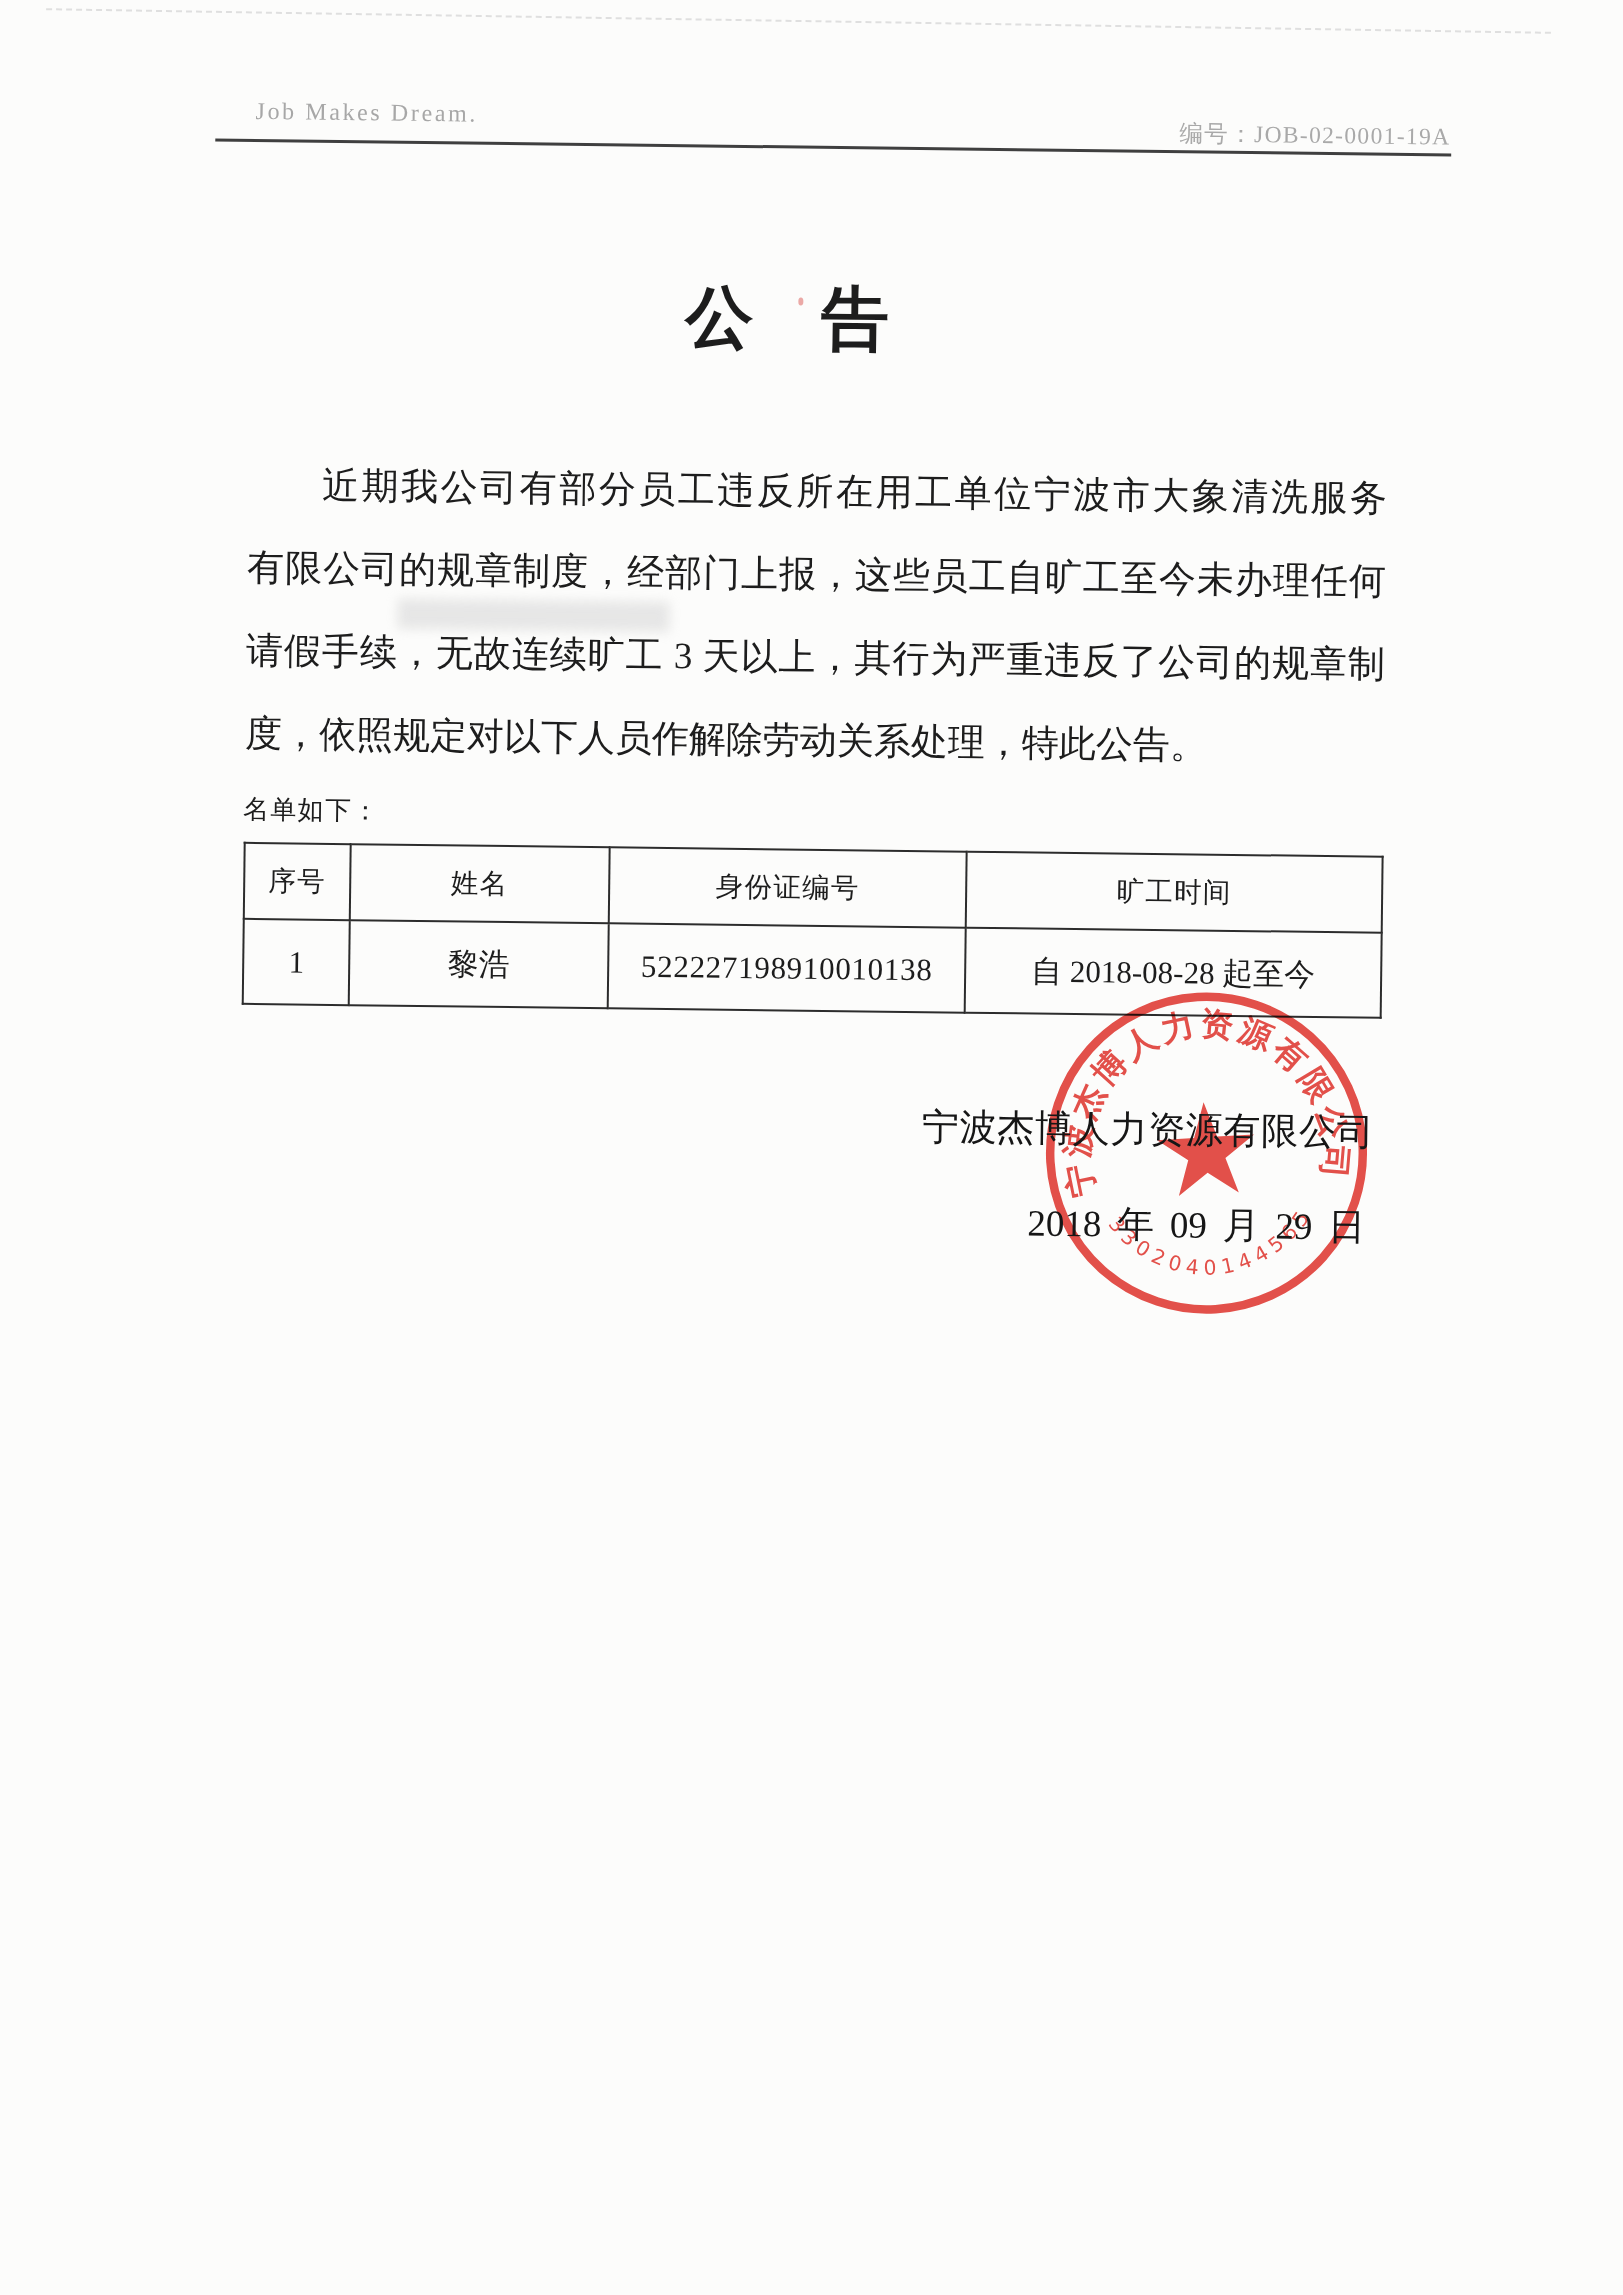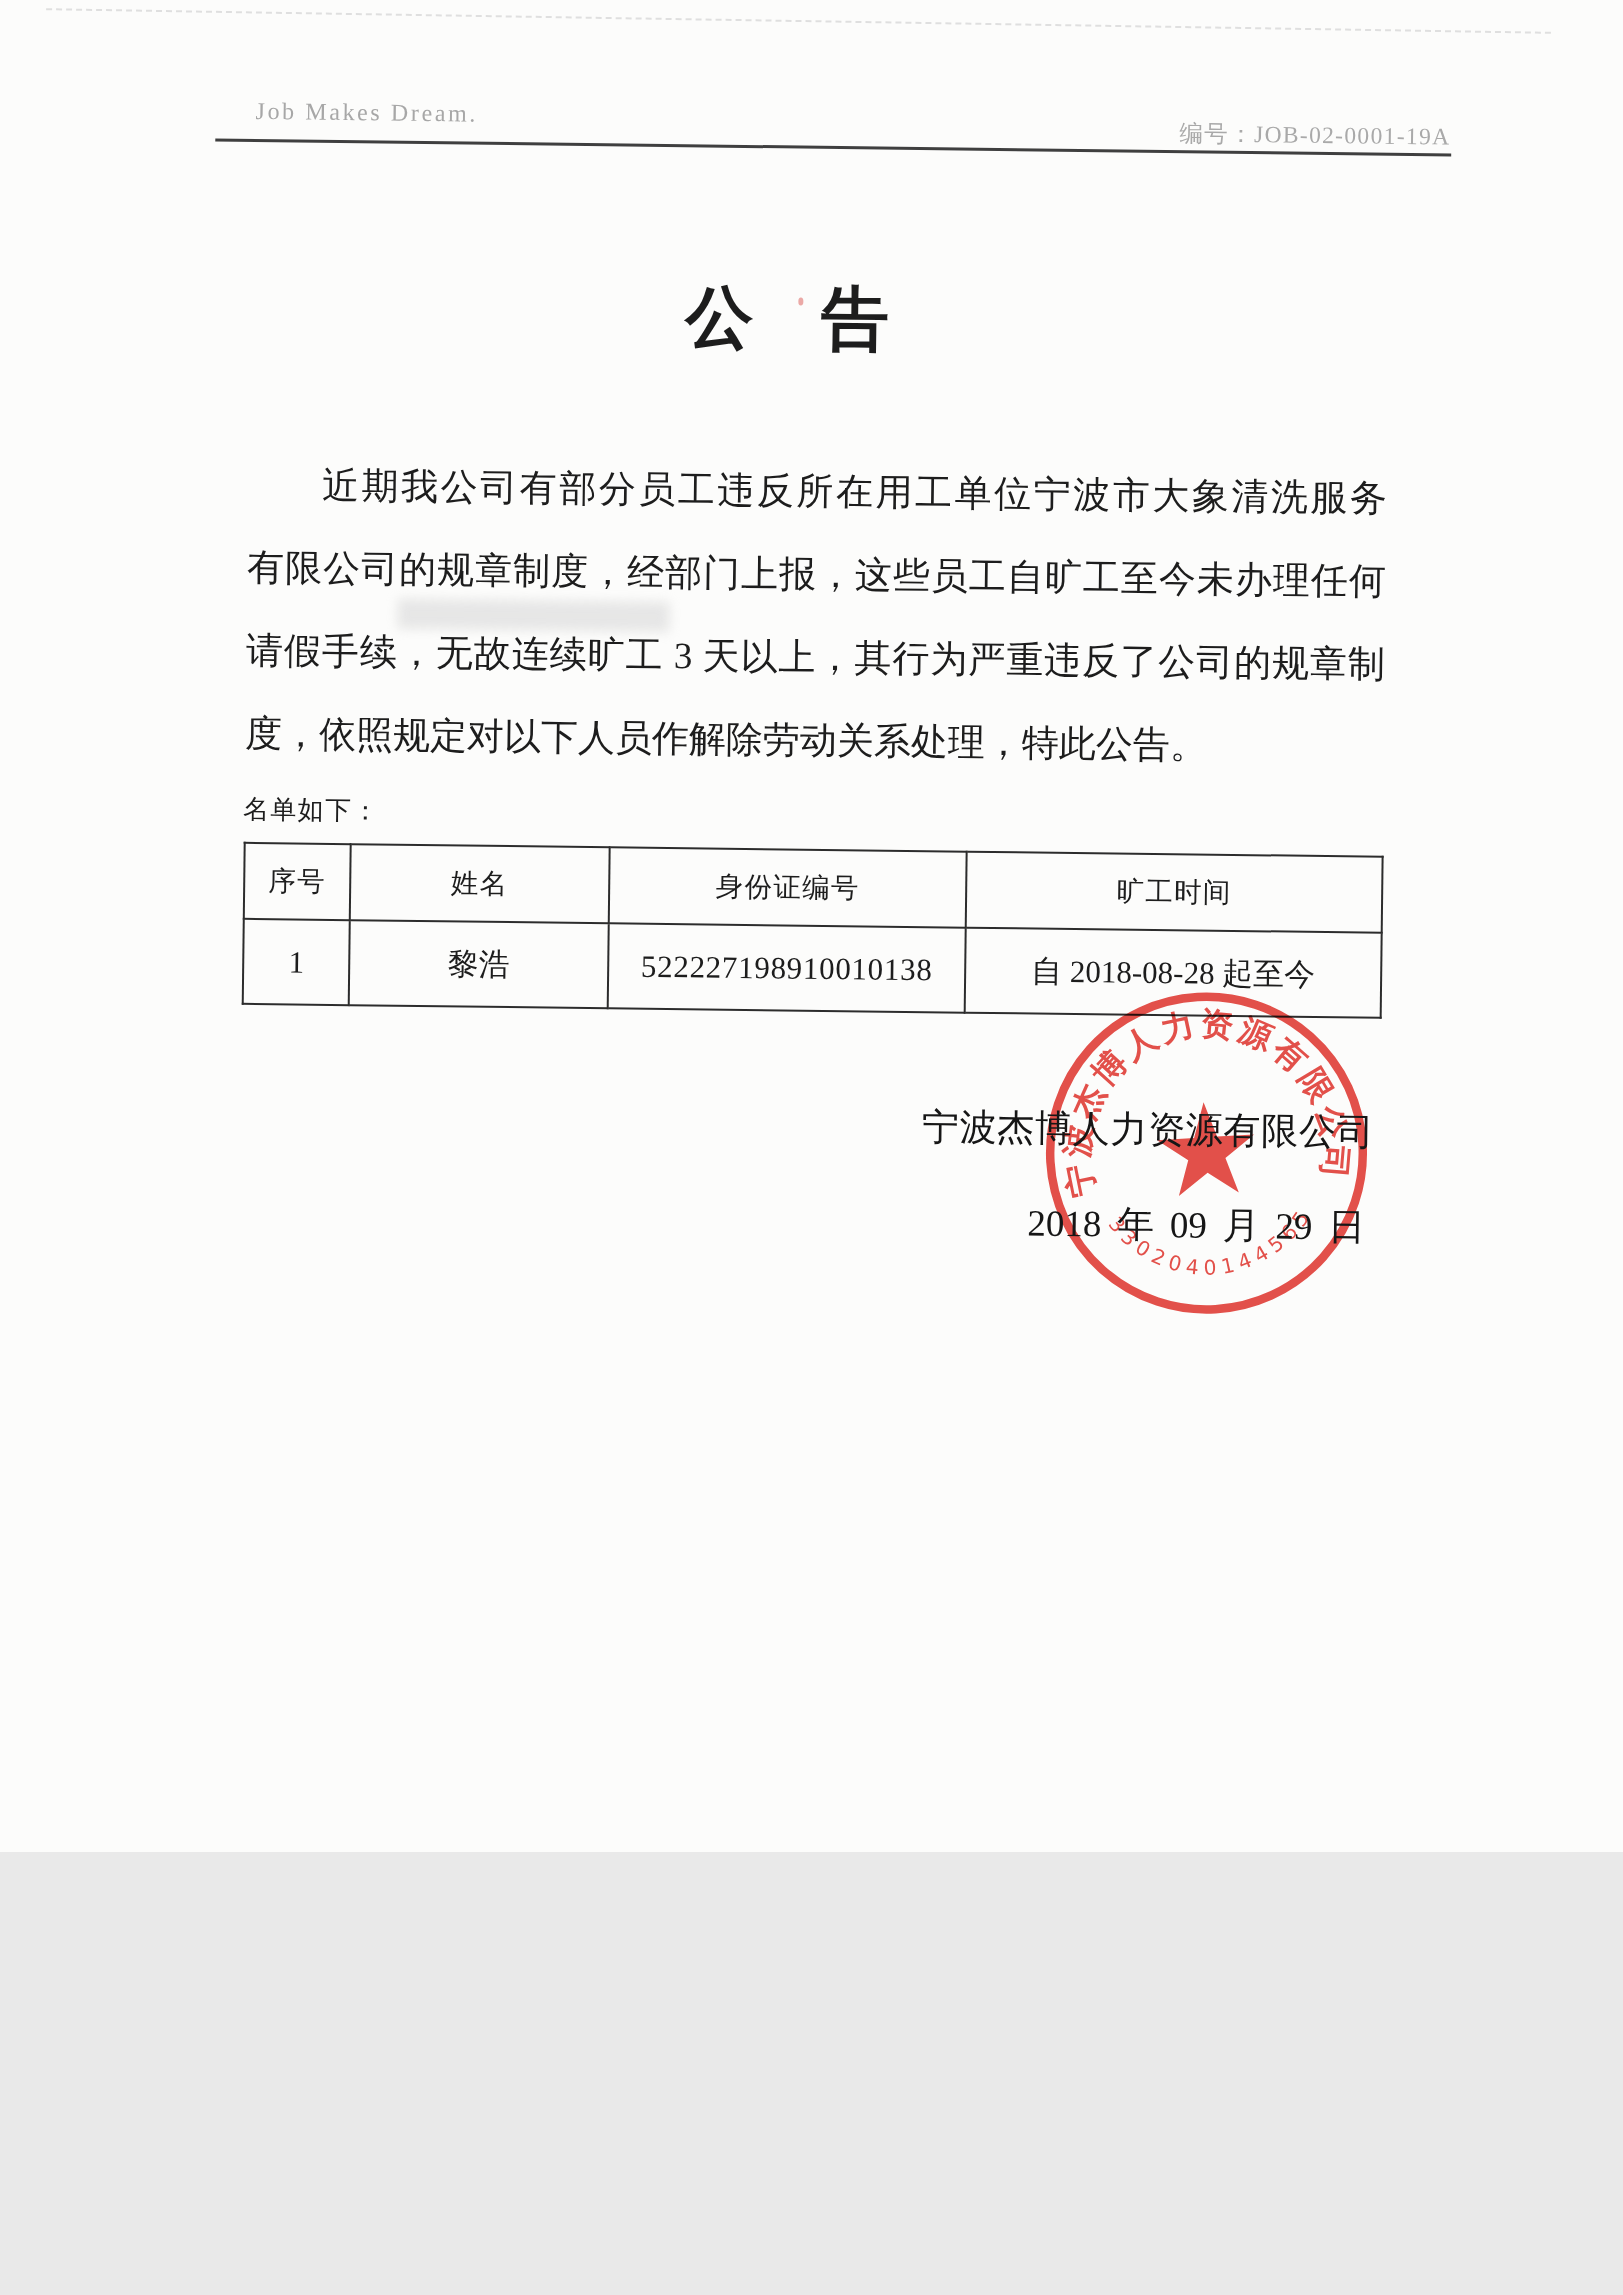--- a/index.html
+++ b/index.html
@@ -3,21 +3,21 @@
 <meta charset="utf-8">
 <style>
   html, body { margin: 0; padding: 0; }
   body {
     width: 1623px; height: 2295px;
     background: #e9e9e9;
     font-family: "Liberation Serif", "DejaVu Serif", serif;
   }
   .page {
     position: relative;
-    width: 1623px; height: 1852px;
+    width: 1623px; height: 2295px;
     background: #fcfcfb;
     overflow: hidden;
   }
   .sheet {
     position: absolute; left: 0; top: 0;
     width: 1623px; height: 2295px;
     transform: rotate(0.7deg);
     transform-origin: 262px 164px;
   }
   

